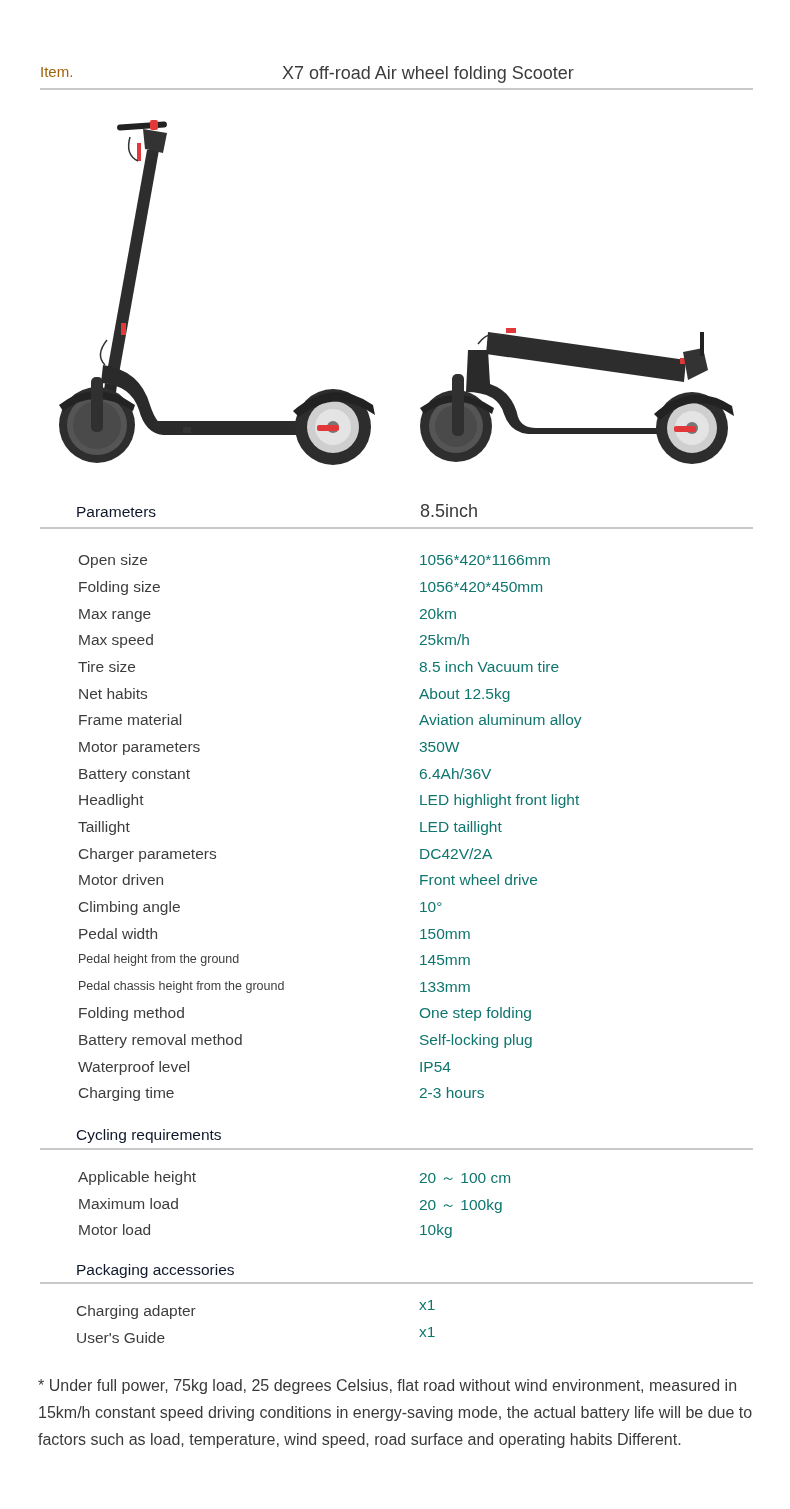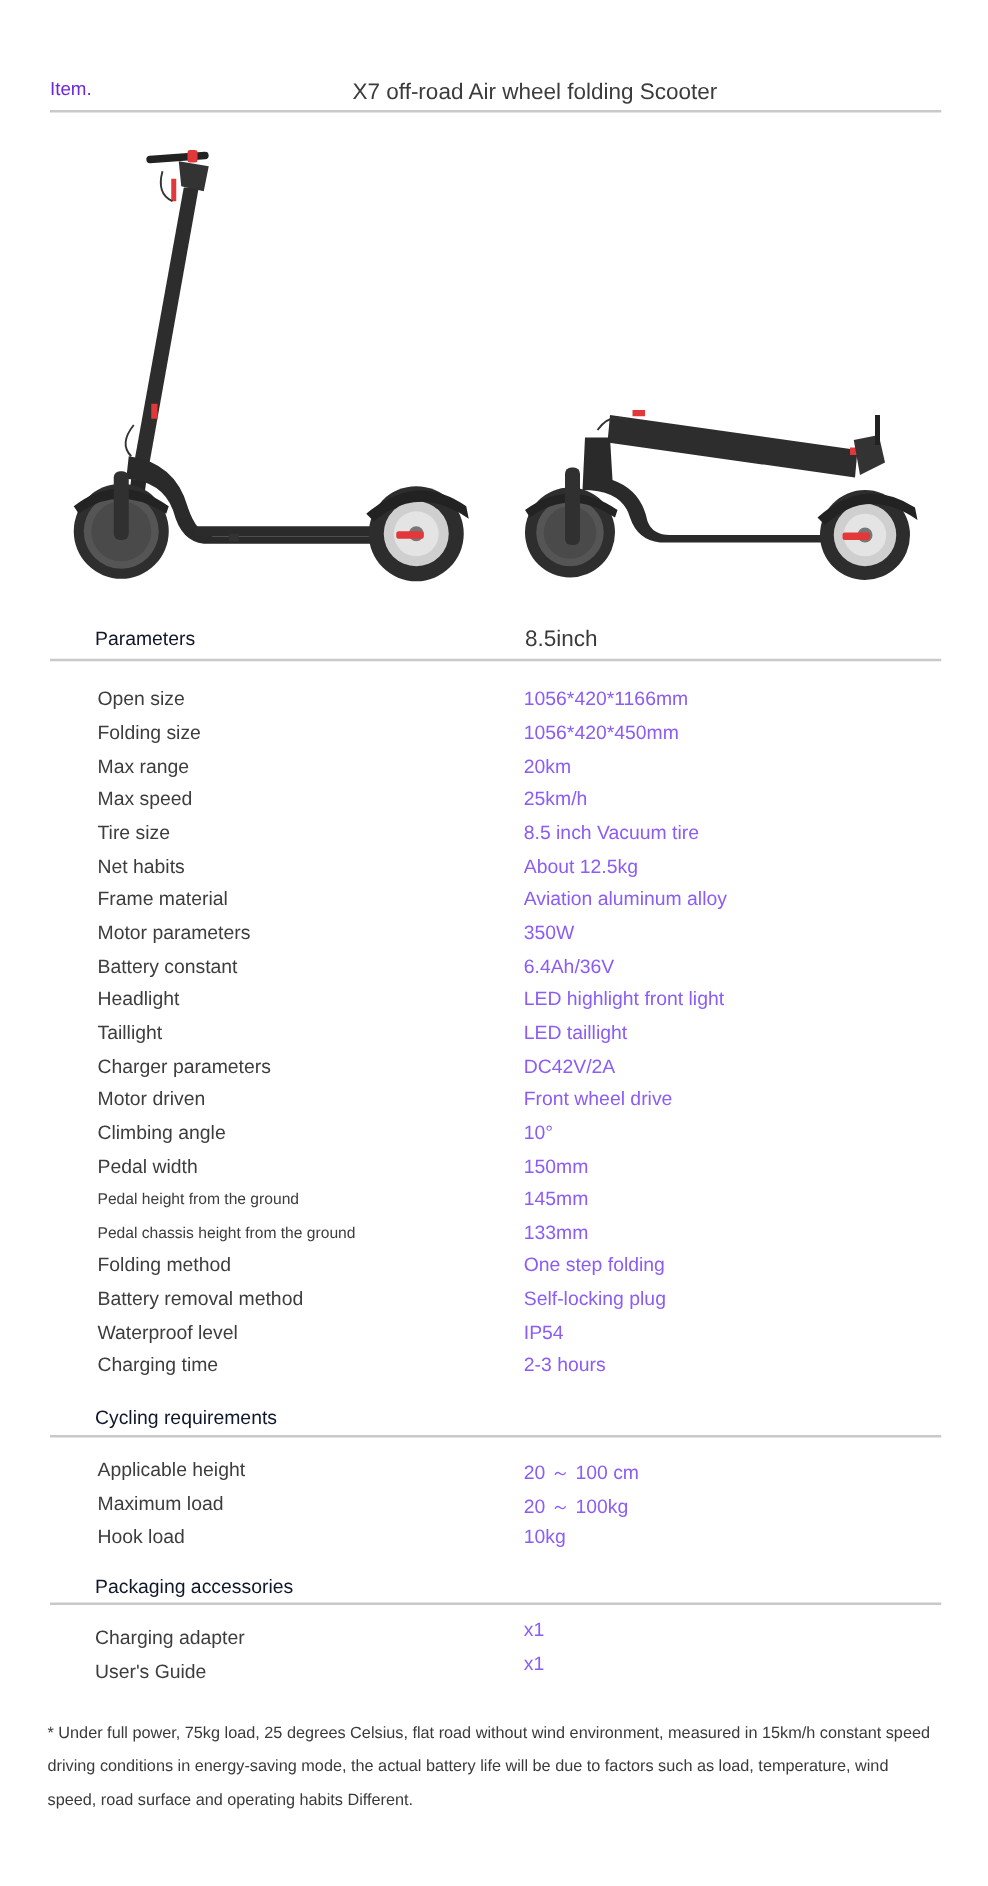--- a/index.html
+++ b/index.html
@@ -1,28 +1,28 @@
 <!DOCTYPE html>
 <html><head>
 <meta charset="utf-8">
 <style>
   html, body { margin: 0; padding: 0; background: #ffffff; }
   body { width: 790px; height: 1509px; position: relative; overflow: hidden;
          font-family: "Liberation Sans", sans-serif; color: #3a3a3a; }
   .abs { position: absolute; }
-  .item-label { left: 40px; top: 63px; font-size: 15px; color: #6d28d9; }
+  .item-label { left: 40px; top: 63px; font-size: 15px; color: #a16207; }
   .title { left: 282px; top: 63px; font-size: 18px; color: #3c3c3c; }
   .rule { left: 40px; width: 713px; height: 2px; background: #c9c9c9; }
   .section-head { left: 76px; font-size: 15.5px; color: #0f172a; }
   .section-val { left: 420px; font-size: 18px; color: #3a3a3a; }
   .row { position: absolute; left: 78px; width: 680px; height: 27px; }
   .row .k { position: absolute; left: 0; top: 0; font-size: 15.5px; color: #3d3d3d; white-space: nowrap; }
   .row .k.small { font-size: 12.5px; top: 1px; }
-  .row .v { position: absolute; left: 341px; top: 0; font-size: 15.5px; color: #8b5cf6; white-space: nowrap; }
-  .note { left: 38px; top: 1372px; width: 715px; font-size: 13px; line-height: 27px; color: #3a3a3a; }
+  .row .v { position: absolute; left: 341px; top: 0; font-size: 15.5px; color: #0f766e; white-space: nowrap; }
+  .note { left: 38px; top: 1372px; width: 715px; font-size: 16px; line-height: 27px; color: #3a3a3a; }
   .scooter { position: absolute; }
 </style>
 </head>
 <body>
 
 <div class="abs item-label">Item.</div>
 <div class="abs title">X7 off-road Air wheel folding Scooter</div>
 <div class="abs rule" style="top:88px"></div>
 
 <svg class="scooter" style="left:55px;top:115px" width="330" height="355" viewBox="0 0 330 355">
@@ -179,21 +179,21 @@
 <div>
   <div class="row" style="top:1168px">
     <span class="k">Applicable height</span>
     <span class="v">20 ～ 100 cm</span>
   </div>
   <div class="row" style="top:1195px">
     <span class="k">Maximum load</span>
     <span class="v">20 ～ 100kg</span>
   </div>
   <div class="row" style="top:1221px">
-    <span class="k">Hook load</span>
+    <span class="k">Motor load</span>
     <span class="v">10kg</span>
   </div>
 </div>
 
 <div class="abs section-head" style="top:1261px">Packaging accessories</div>
 <div class="abs rule" style="top:1282px"></div>
 <div>
   <div class="row" style="top:1302px; left:76px">
     <span class="k">Charging adapter</span>
     <span class="v" style="top:-6px; left:343px">x1</span>

